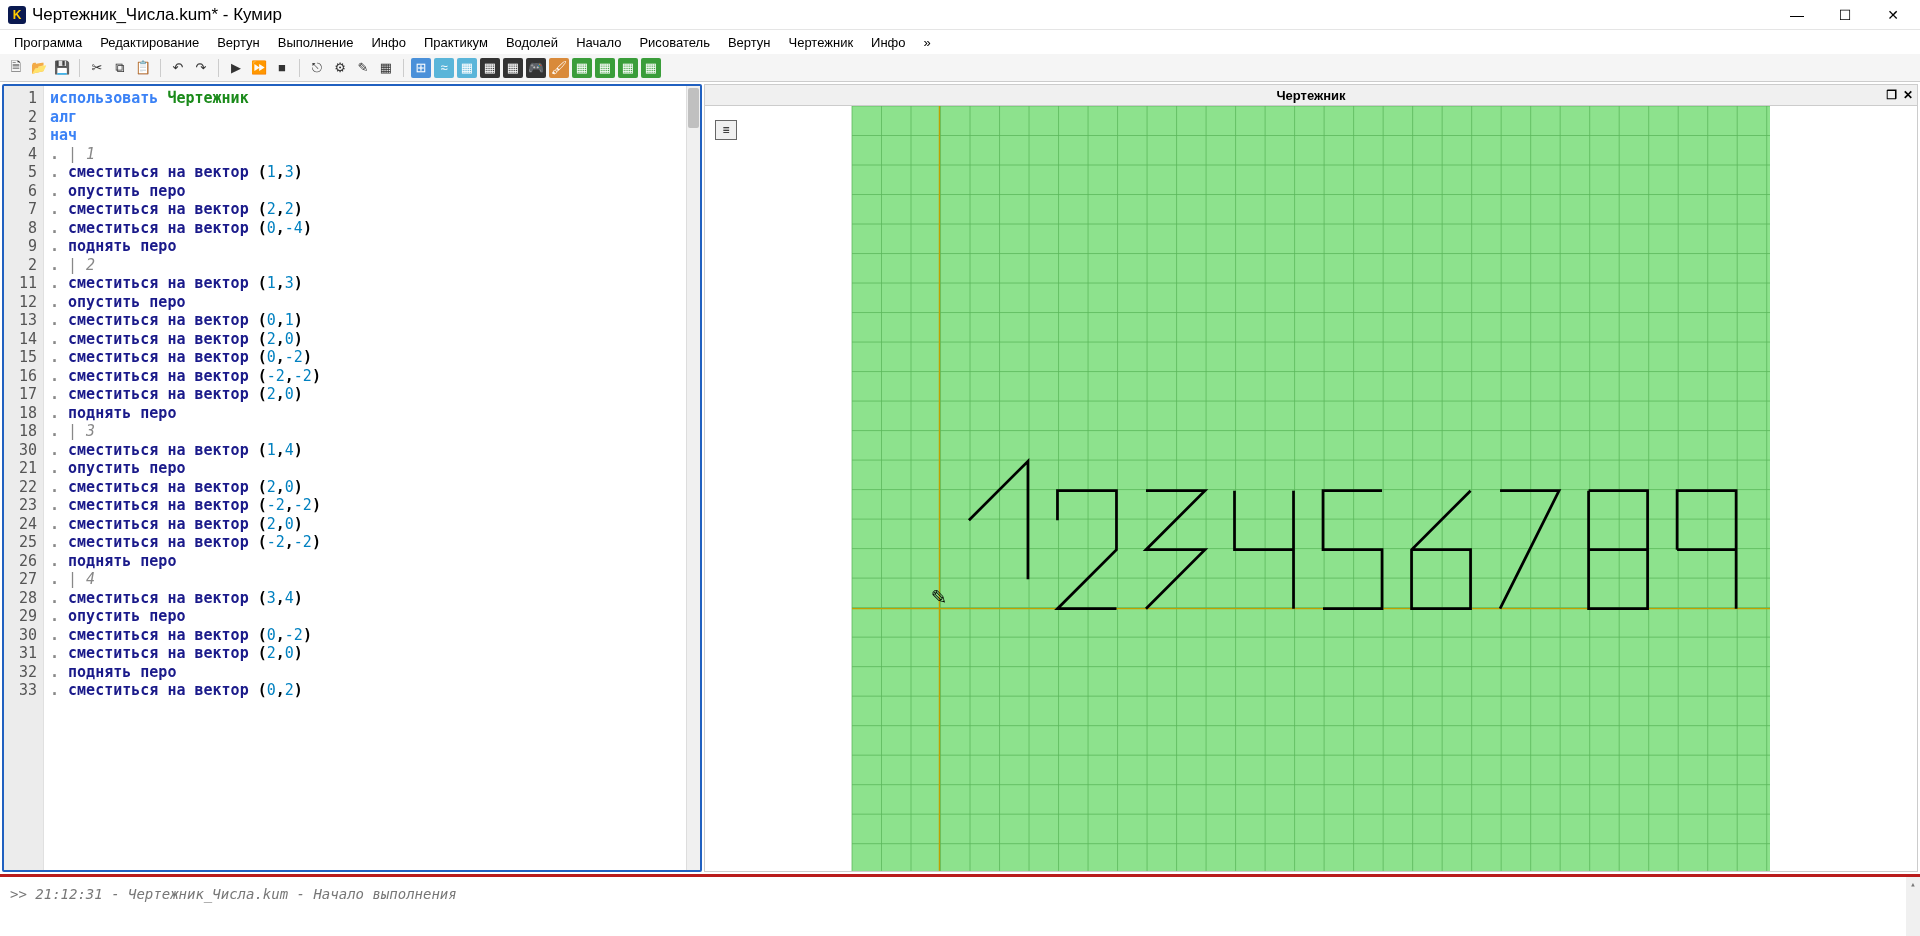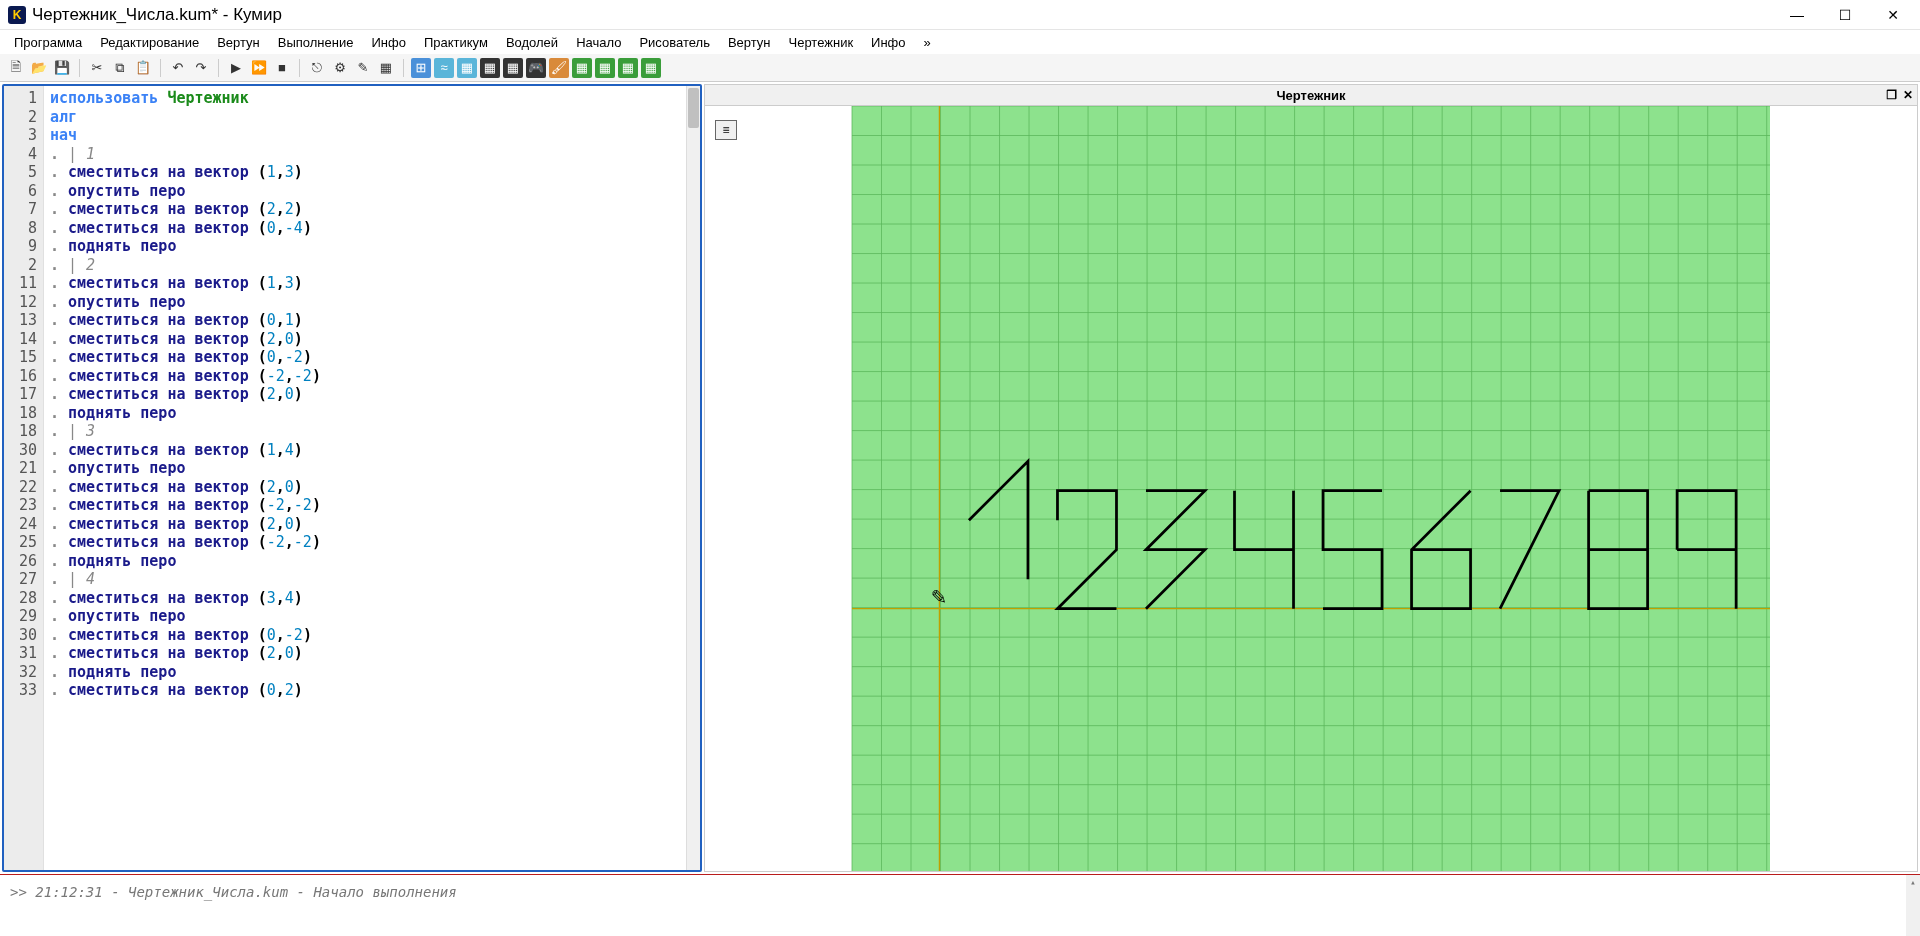--- a/index.html
+++ b/index.html
@@ -32,21 +32,21 @@
 .dot { color: #888; font-weight: bold; }
 .ccomment { color: #888; font-style: italic; }
 .ed-scrollbar { position: absolute; right: 0; top: 0; bottom: 0; width: 14px; background: #f0f0f0; border-left: 1px solid #ddd; }
 .ed-thumb { position: absolute; left: 1px; right: 1px; top: 2px; height: 40px; background: #c0c0c0; border-radius: 2px; }
 .right-pane { flex: 1; display: flex; flex-direction: column; margin: 2px 2px 2px 0; }
 .canvas-title { height: 22px; display: flex; align-items: center; justify-content: center; font-weight: bold; font-size: 13px; background: #f0f0f0; border: 1px solid #ccc; position: relative; }
 .canvas-title-btns { position: absolute; right: 4px; display: flex; gap: 6px; font-size: 12px; }
 .canvas-wrap { flex: 1; position: relative; border: 1px solid #ccc; border-top: none; overflow: hidden; }
 .canvas-wrap svg { width: 100%; height: 100%; display: block; }
 .canvas-menu-btn { position: absolute; left: 10px; top: 14px; width: 22px; height: 20px; border: 1px solid #666; background: #f0f0f0; display: flex; align-items: center; justify-content: center; font-size: 12px; }
-.console { height: 62px; border-top: 1px solid #b91c1c; padding: 6px 10px; font-family: Consolas, monospace; font-size: 14px; font-style: italic; color: #777; position: relative; background: #fff; }
+.console { height: 62px; border-top: 3px solid #b91c1c; padding: 6px 10px; font-family: Consolas, monospace; font-size: 14px; font-style: italic; color: #777; position: relative; background: #fff; }
 .console .line { line-height: 22px; }
 .console-scroll { position: absolute; right: 0; top: 0; bottom: 0; width: 14px; background: #f0f0f0; }
 .console-scroll .up { position: absolute; top: 0; left: 0; right: 0; height: 14px; display: flex; align-items: center; justify-content: center; font-size: 9px; }
 </style>
 </head>
 <body>
 
 <div class="titlebar">
   <div class="app-icon">K</div>
   <div class="title">Чертежник_Числа.kum* - Кумир</div>

